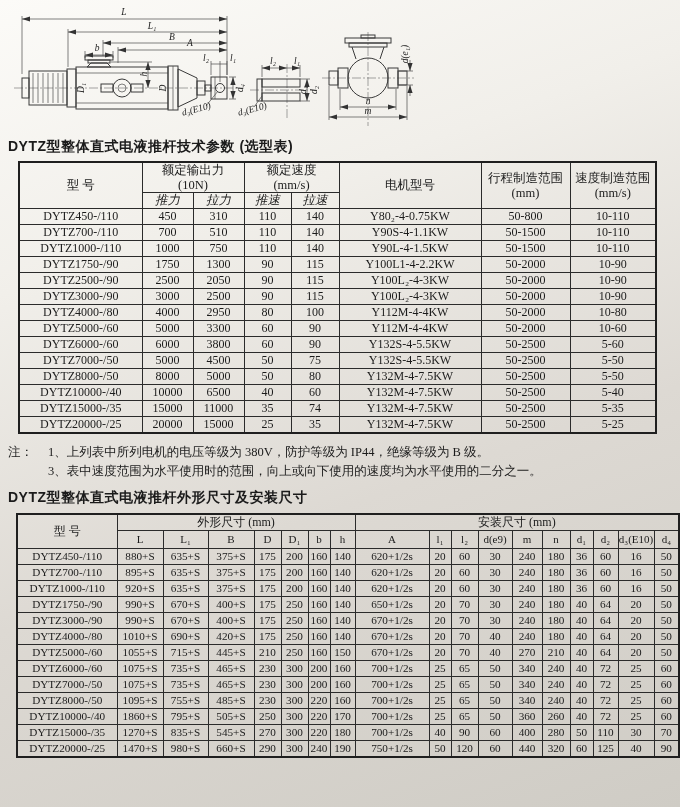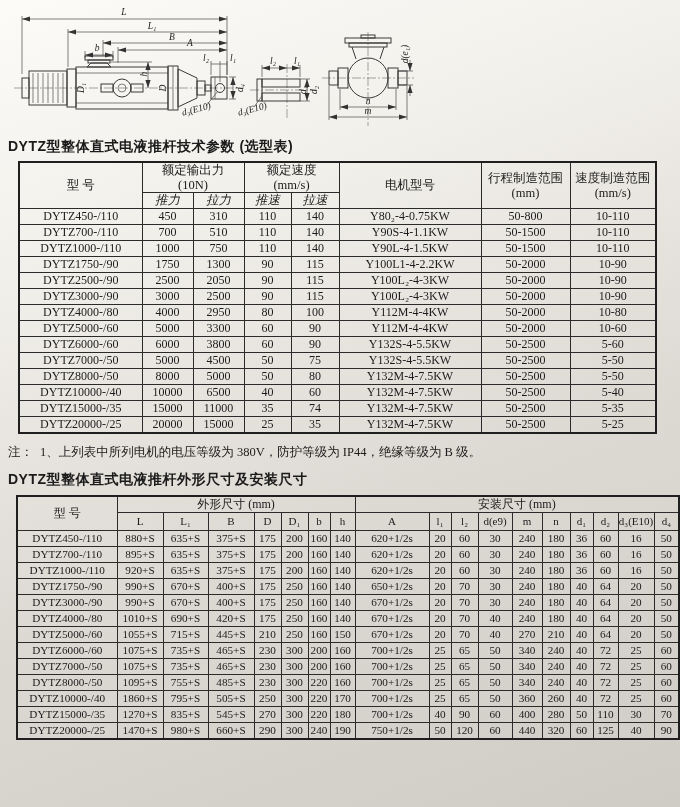--- a/index.html
+++ b/index.html
@@ -21,21 +21,21 @@
   th,td{border:1px solid #2b2b2b;text-align:center;padding:0;overflow:hidden;white-space:nowrap;}
   th{font-weight:normal;font-size:12.5px;line-height:15px;}
   .t1 td{font-size:12px;height:15px;line-height:15px;}
   .t1 thead tr:nth-child(2) th{height:15px;font-style:italic;}
   .t2 th{font-size:12px;}
   .t2 thead tr:nth-child(2) th{font-size:11px;height:17px;line-height:17px;}
   .t2 td{font-size:11.2px;height:15px;line-height:15px;}
   .pre{white-space:pre-line;line-height:14.5px;}
   .notes{margin:9px 8px 0 8px;font-size:12.5px;line-height:18.5px;}
   .notes-label{float:left;}
-  .note-lines{margin-left:32px;}
+  .note-lines{margin-left:40px;}
   .t2title{margin-top:9px;}
 </style>
 </head>
 <body>
 
 <div class="page">
 
   <svg width="680" height="132" viewBox="0 0 680 132">
     <defs>
       <marker id="ar" markerWidth="9" markerHeight="8" refX="8" refY="4" orient="auto" markerUnits="userSpaceOnUse">
@@ -323,20 +323,21 @@
           <td>50-2500</td>
           <td>5-25</td>
         </tr>
       </tbody>
   </table>
 
   <div class="notes">
     <span class="notes-label">注：</span>
     <div class="note-lines">
       <div>1、上列表中所列电机的电压等级为 380V，防护等级为 IP44，绝缘等级为 B 级。</div>
+      <div>3、表中速度范围为水平使用时的范围，向上或向下使用的速度均为水平使用的二分之一。</div>
     </div>
   </div>
 
   <div class="title t2title">DYTZ型整体直式电液推杆外形尺寸及安装尺寸</div>
 
   <table class="t2">
     <colgroup>
       <col style="width:100px">
         <col style="width:46px">
         <col style="width:45px">

